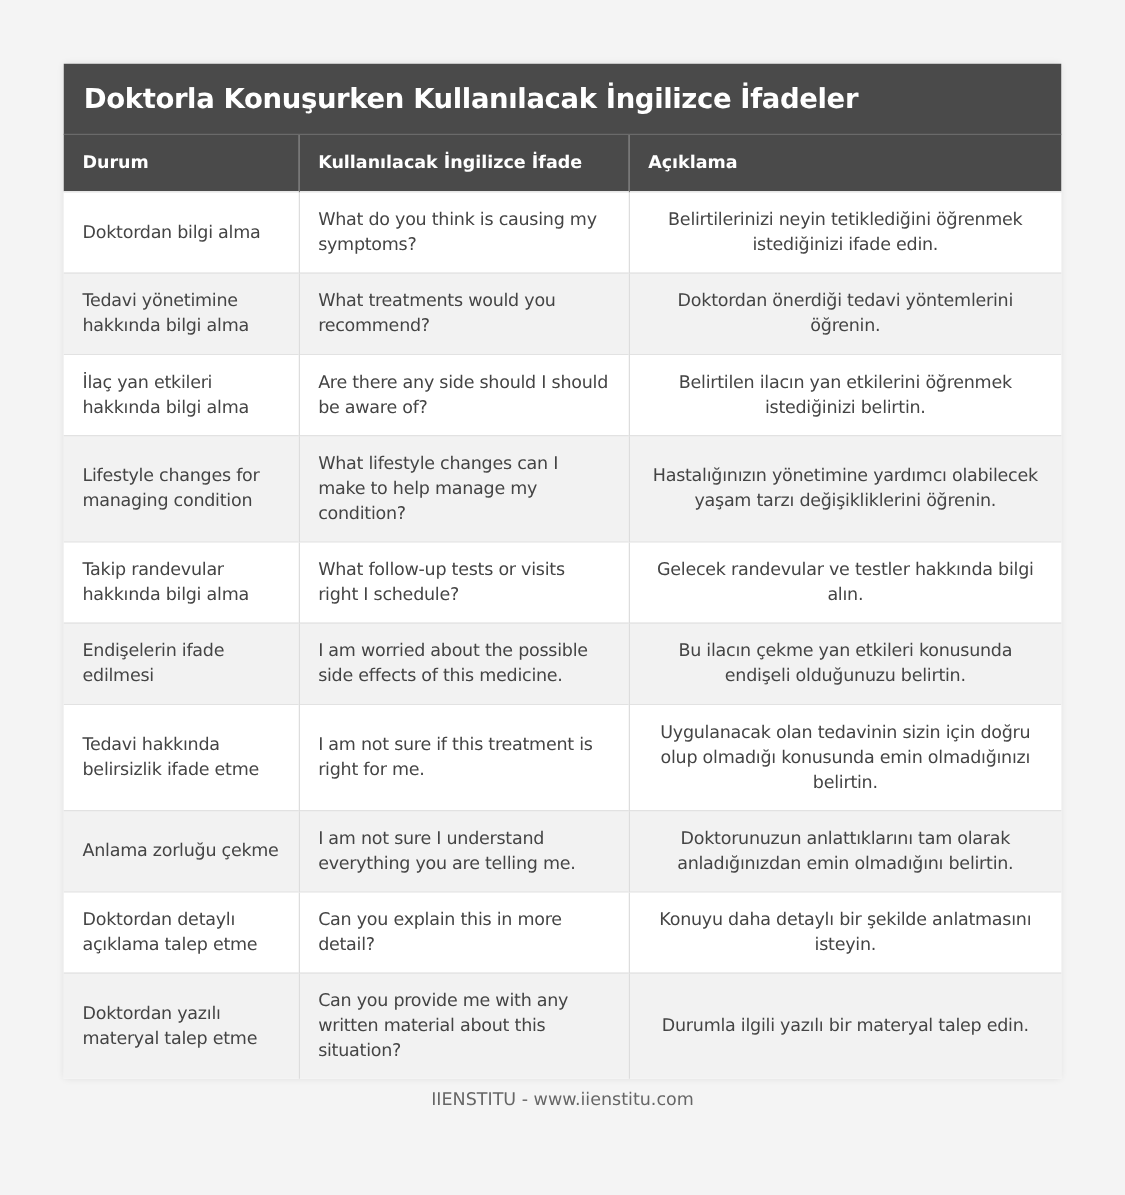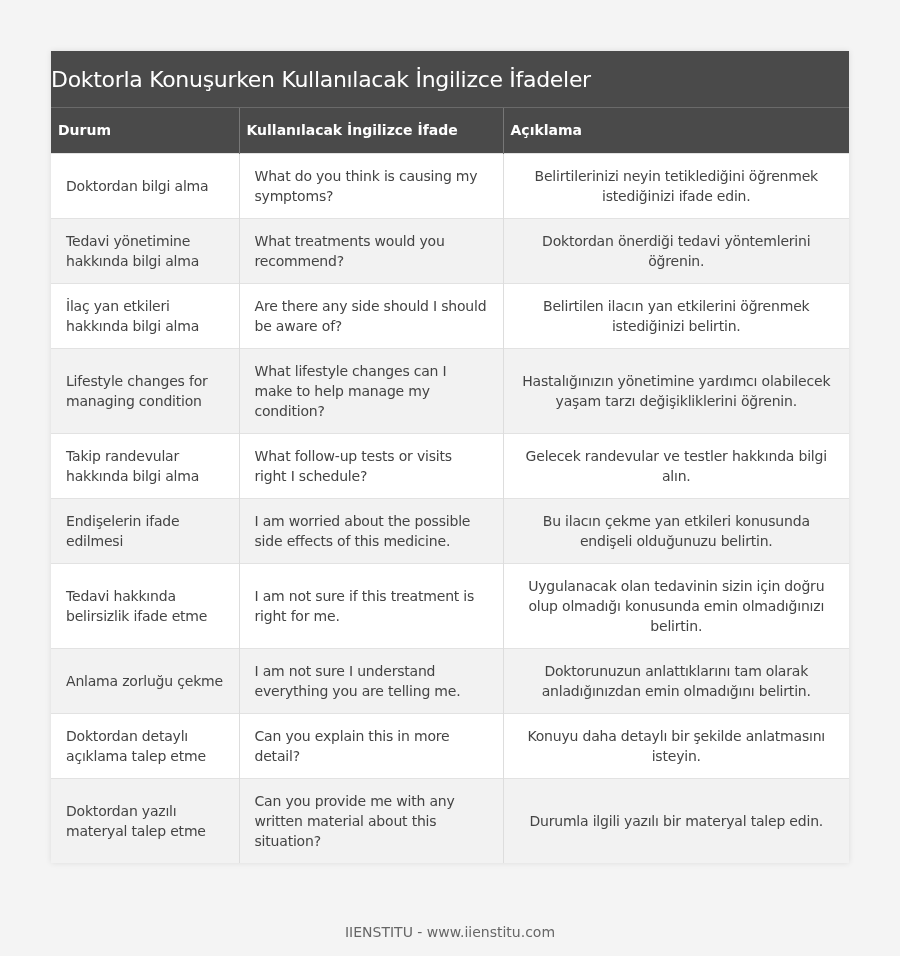--- a/index.html
+++ b/index.html
@@ -6,46 +6,47 @@
     html, body { width: 900px; height: 956px; background: #f4f4f4; }
     body { font-family: "DejaVu Sans", sans-serif; color: #444; position: relative; }
     .card {
       position: absolute; left: 51px; top: 51px; width: 798px;
       background: #fff;
       box-shadow: 0 0 6px rgba(0,0,0,0.10);
     }
     .title-bar {
       background: #4a4a4a; color: #fff;
       height: 57px; display: flex; align-items: center;
-      font-size: 22px; font-weight: normal; letter-spacing: -0.3px;
+      padding-left: 16px;
+      font-size: 22px; font-weight: bold; letter-spacing: -0.3px;
       border-bottom: 1px solid #6a6a6a;
     }
     table { width: 100%; border-collapse: collapse; table-layout: fixed; }
     col.c1 { width: 188px; }
     col.c2 { width: 264px; }
     col.c3 { width: 346px; }
     thead th {
       background: #4a4a4a; color: #fff; text-align: left;
       font-size: 14px; font-weight: bold; height: 45px;
-      padding: 0 7px; border-right: 1px solid #777;
+      padding: 0 15px; border-right: 1px solid #777;
     }
     thead th:last-child { border-right: none; }
     tbody td {
       font-size: 14px; line-height: 20px; color: #444;
       padding: 12px 15px; vertical-align: middle;
       border-right: 1px solid #ddd; border-top: 1px solid #e2e2e2;
       letter-spacing: -0.2px;
     }
     tbody td:last-child { border-right: none; text-align: center; }
     tbody tr:nth-child(odd) td { background: #ffffff; }
     tbody tr:nth-child(even) td { background: #f2f2f2; }
     tbody tr.h65 td { height: 65px; }
     tbody tr.h85 td { height: 85px; }
     .footer {
-      position: absolute; top: 924px; left: 0; width: 900px;
+      position: absolute; top: 872px; left: 0; width: 900px;
       text-align: center; font-size: 14px; color: #666;
     }
   </style>
 </head>
 <body>
 
 <div class="card">
   <div class="title-bar">Doktorla Konuşurken Kullanılacak İngilizce İfadeler</div>
   <table>
     <colgroup>

